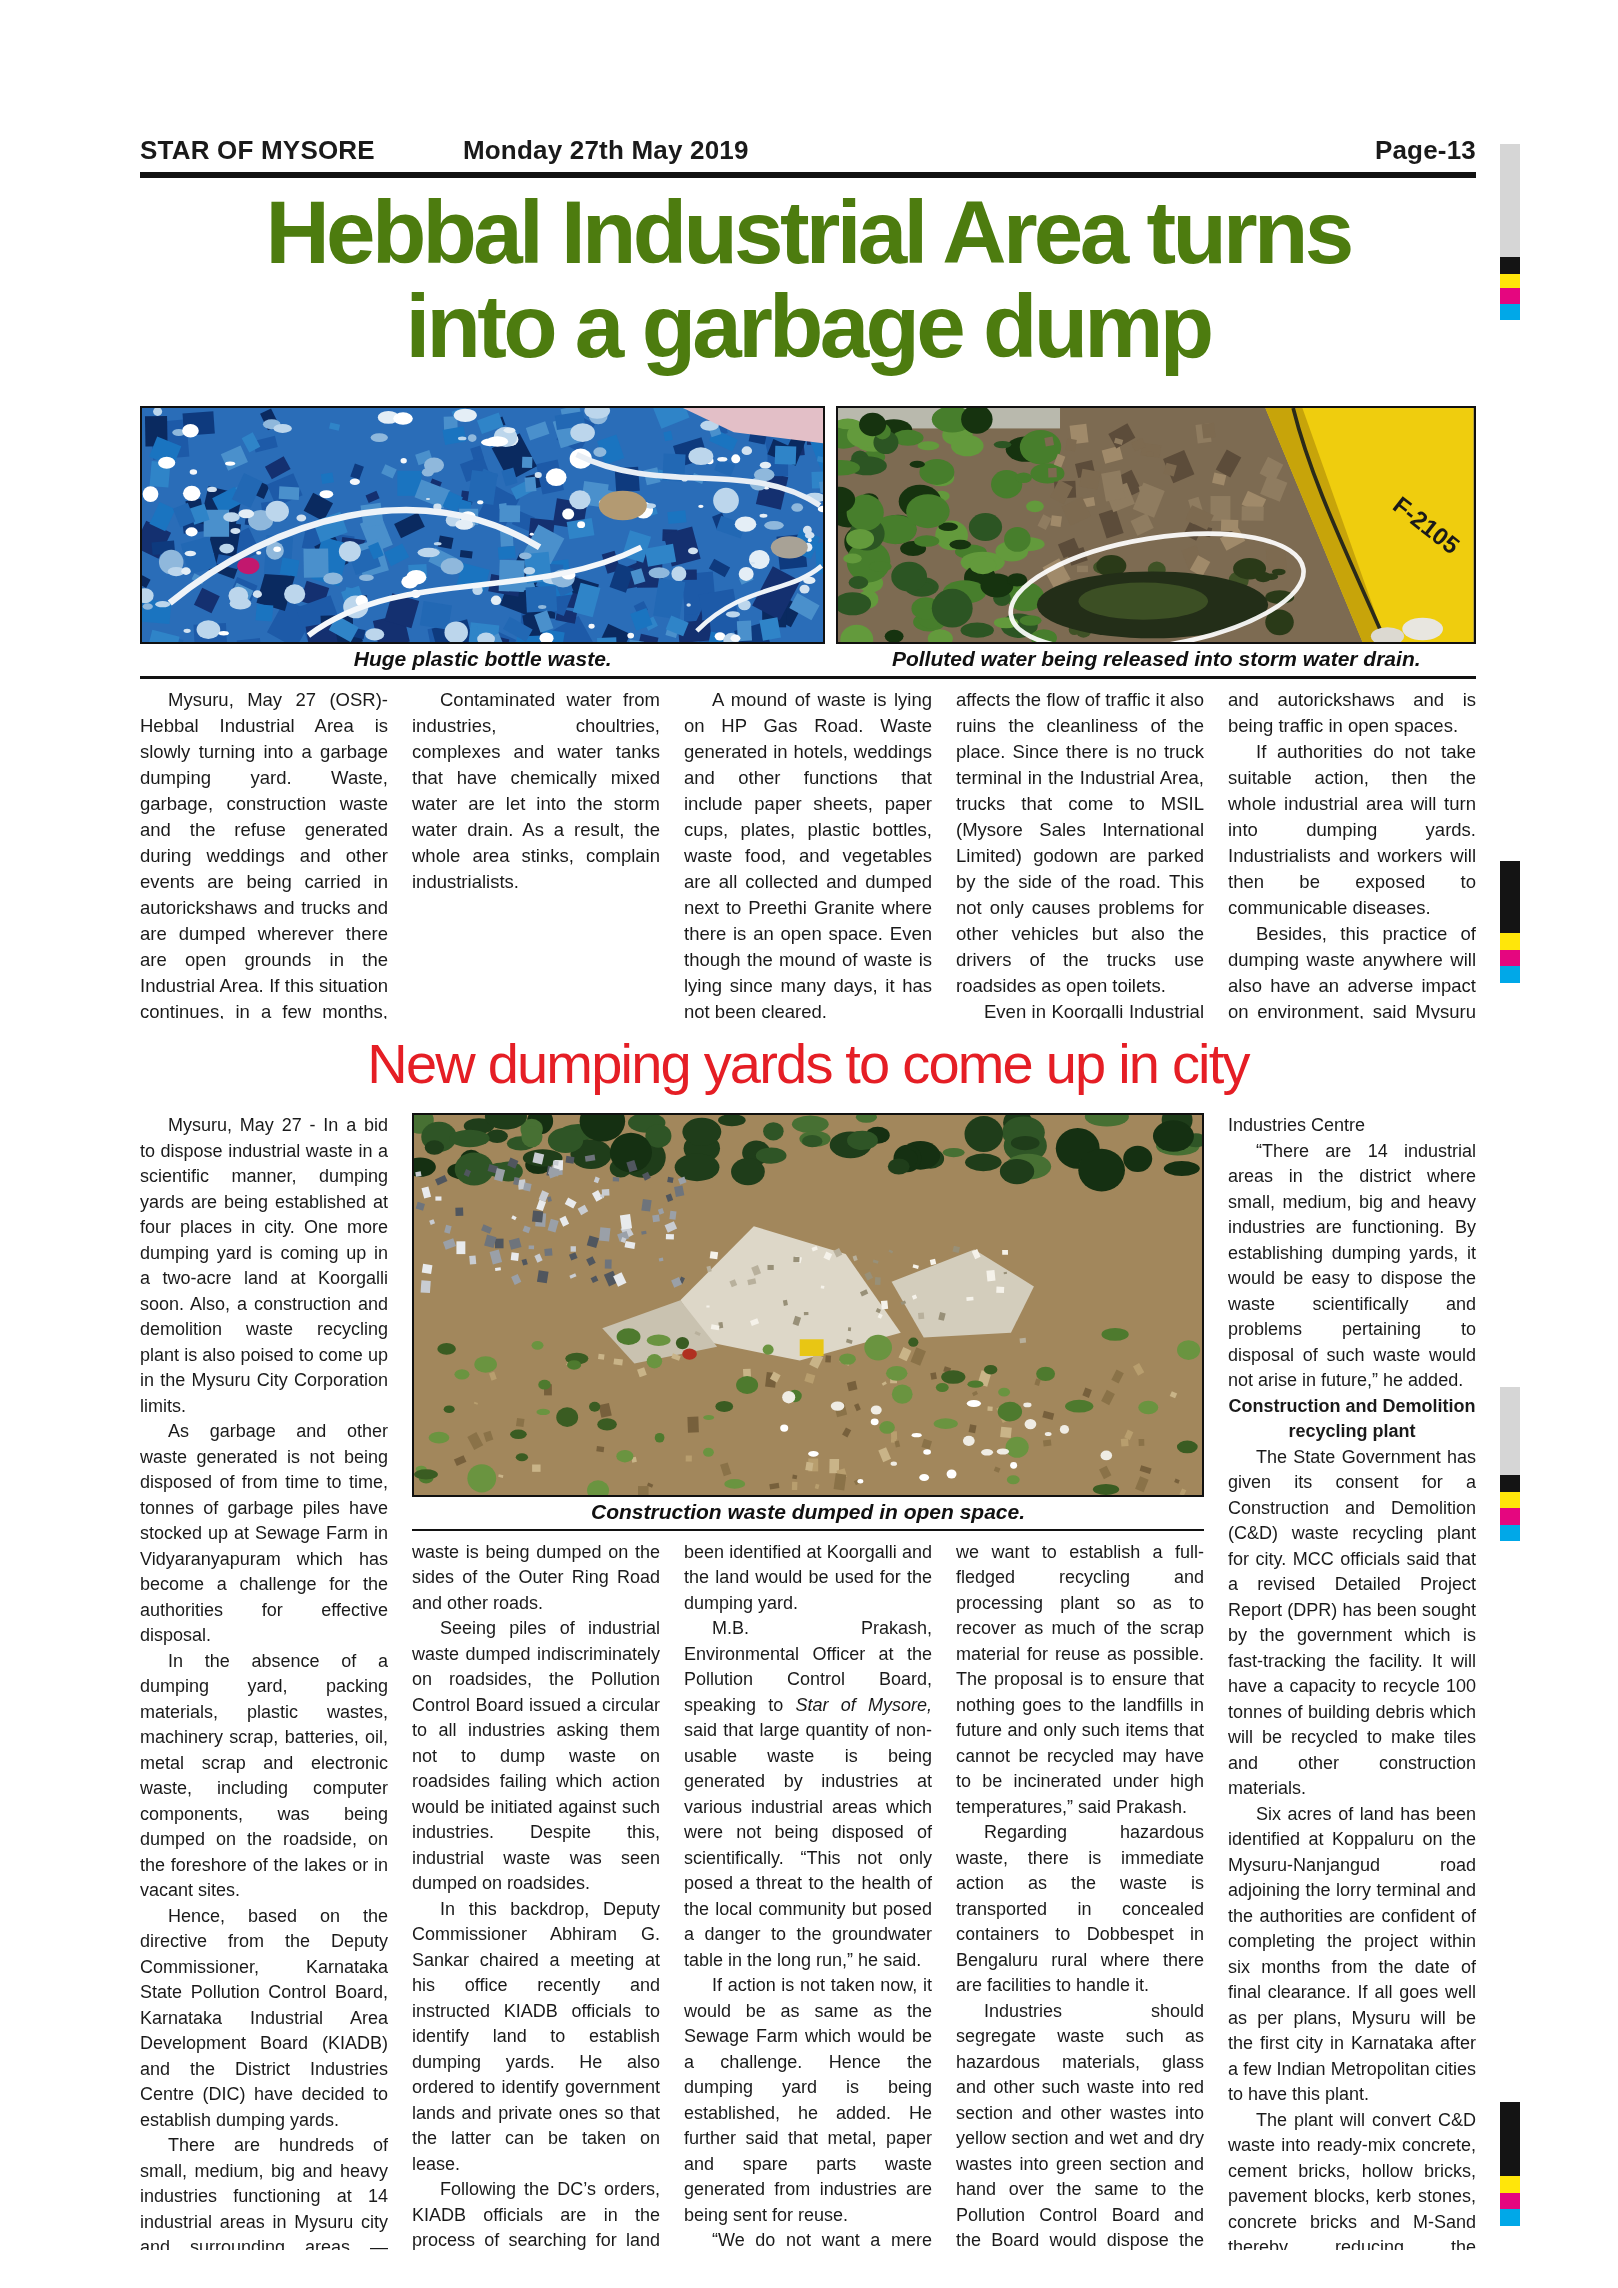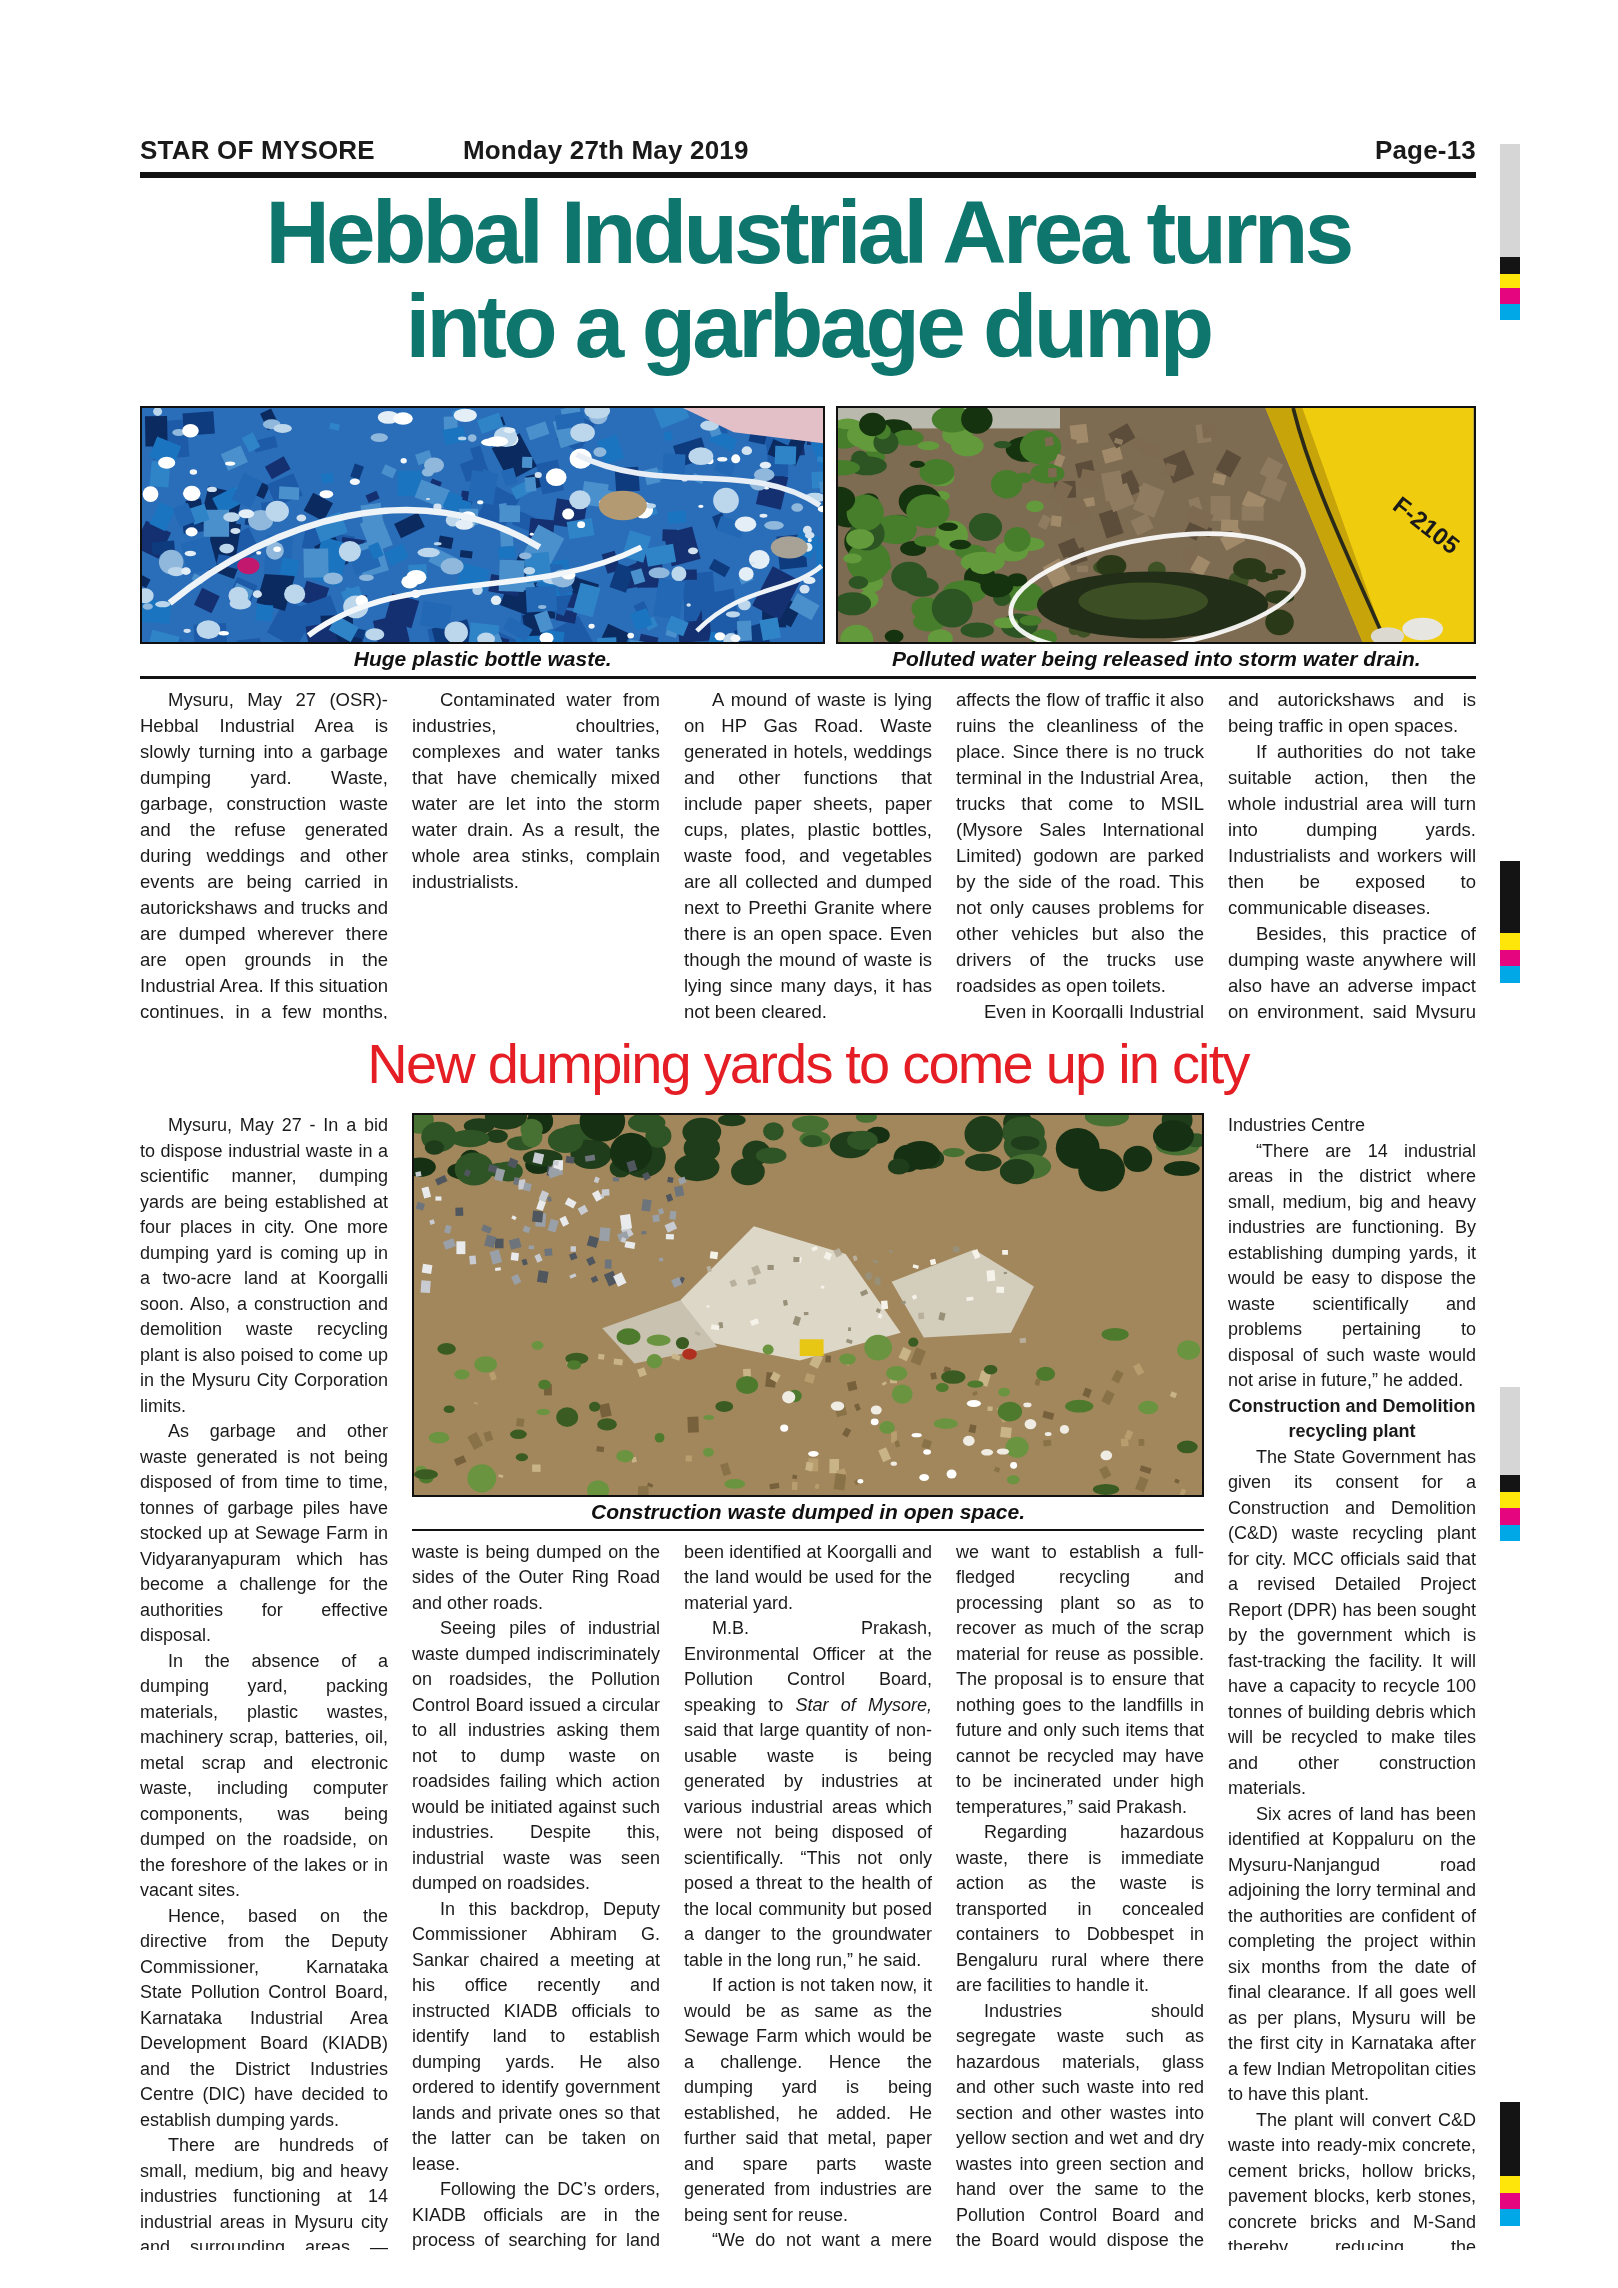--- a/index.html
+++ b/index.html
@@ -10,21 +10,21 @@
   }
   .content { position:absolute; left:140px; top:0; width:1336px; }
 
   
   .masthead { display:flex; align-items:baseline; padding-top:135px; font-weight:700; font-size:26px; letter-spacing:0.2px; }
   .masthead .date { margin-left:88px; }
   .masthead .pageno { margin-left:auto; }
   .masthead-rule { height:6.5px; background:#121212; margin-top:5.5px; }
 
   
-  h1.headline1 { margin-top:7.4px; text-align:center; font-weight:700; color:#0f766e;
+  h1.headline1 { margin-top:7.4px; text-align:center; font-weight:700; color:#4d7c0f;
     font-size:89px; line-height:94px; letter-spacing:-3.7px; }
   h1.headline1 span { display:block; }
 
   
   .photo-row { display:flex; gap:11px; margin-top:33px; }
   .ph { border:2.8px solid #101010; overflow:hidden; background:#888; }
   .ph svg { display:block; width:100%; height:100%; }
   .ph1 { width:686px; height:238px; }
   .ph2 { width:640px; height:238px; }
   .caption-row { display:flex; gap:11px; margin-top:2.8px; }
@@ -1113,21 +1113,21 @@
       </div>
 
       <div class="col c2">
         <p class="noindent">waste is being dumped on the sides of the Outer Ring Road and other roads.</p>
         <p>Seeing piles of industrial waste dumped indiscriminately on roadsides, the Pollution Control Board issued a circular to all industries asking them not to dump waste on roadsides failing which action would be initiated against such industries. Despite this, industrial waste was seen dumped on roadsides.</p>
         <p>In this backdrop, Deputy Commissioner Abhiram G. Sankar chaired a meeting at his office recently and instructed KIADB officials to identify land to establish dumping yards. He also ordered to identify government lands and private ones so that the latter can be taken on lease.</p>
         <p>Following the DC’s orders, KIADB officials are in the process of searching for land at Yadavagiri, Hebbal and Metagalli Industrial Areas. A two-acre land has</p>
       </div>
 
       <div class="col c3">
-        <p class="noindent">been identified at Koorgalli and the land would be used for the material yard.</p>
+        <p class="noindent">been identified at Koorgalli and the land would be used for the dumping yard.</p>
         <p><span>M.B. Prakash, Environmental Officer at the Pollution Control Board, speaking to </span><span class="ital">Star of Mysore,</span><span> said that large quantity of non-usable waste is being generated by industries at various industrial areas which were not being disposed of scientifically. “This not only posed a threat to the health of the local community but posed a danger to the groundwater table in the long run,” he said.</span></p>
         <p>If action is not taken now, it would be as same as the Sewage Farm which would be a challenge. Hence the dumping yard is being established, he added. He further said that metal, paper and spare parts waste generated from industries are being sent for reuse.</p>
         <p>“We do not want a mere dumping yard for industrial waste but</p>
       </div>
 
       <div class="col c4">
         <p class="noindent">we want to establish a full-fledged recycling and processing plant so as to recover as much of the scrap material for reuse as possible. The proposal is to ensure that nothing goes to the landfills in future and only such items that cannot be recycled may have to be incinerated under high temperatures,” said Prakash.</p>
         <p>Regarding hazardous waste, there is immediate action as the waste is transported in concealed containers to Dobbespet in Bengaluru rural where there are facilities to handle it.</p>
         <p>Industries should segregate waste such as hazardous materials, glass and other such waste into red section and other wastes into yellow section and wet and dry wastes into green section and hand over the same to the Pollution Control Board and the Board would dispose the waste scientifically, said D.K. Lingaraju, Joint Director, District</p>
       </div>

